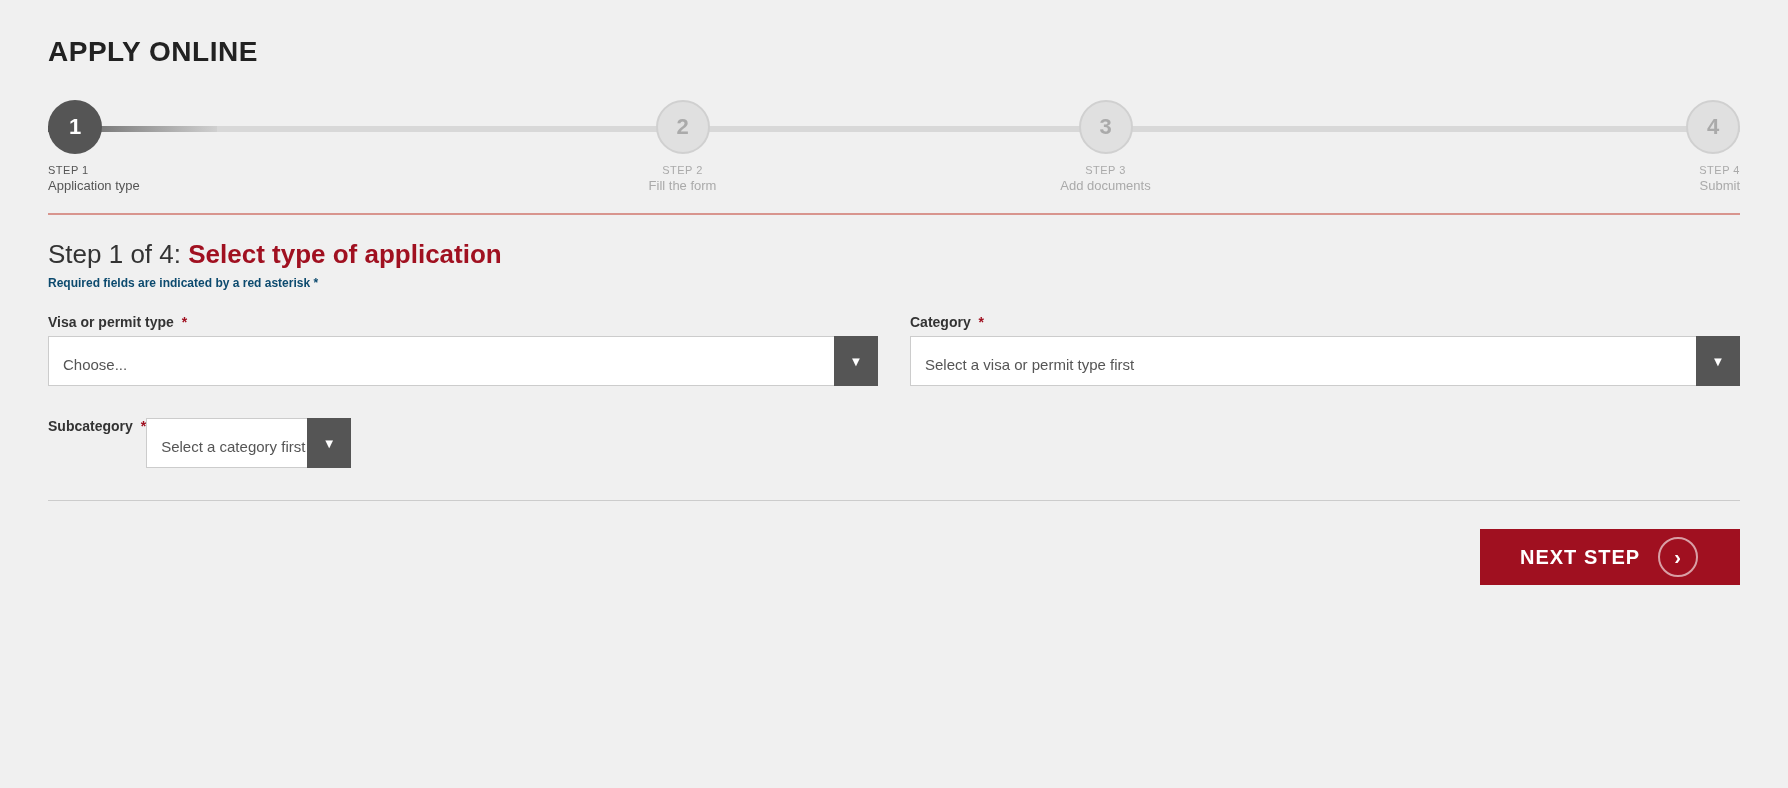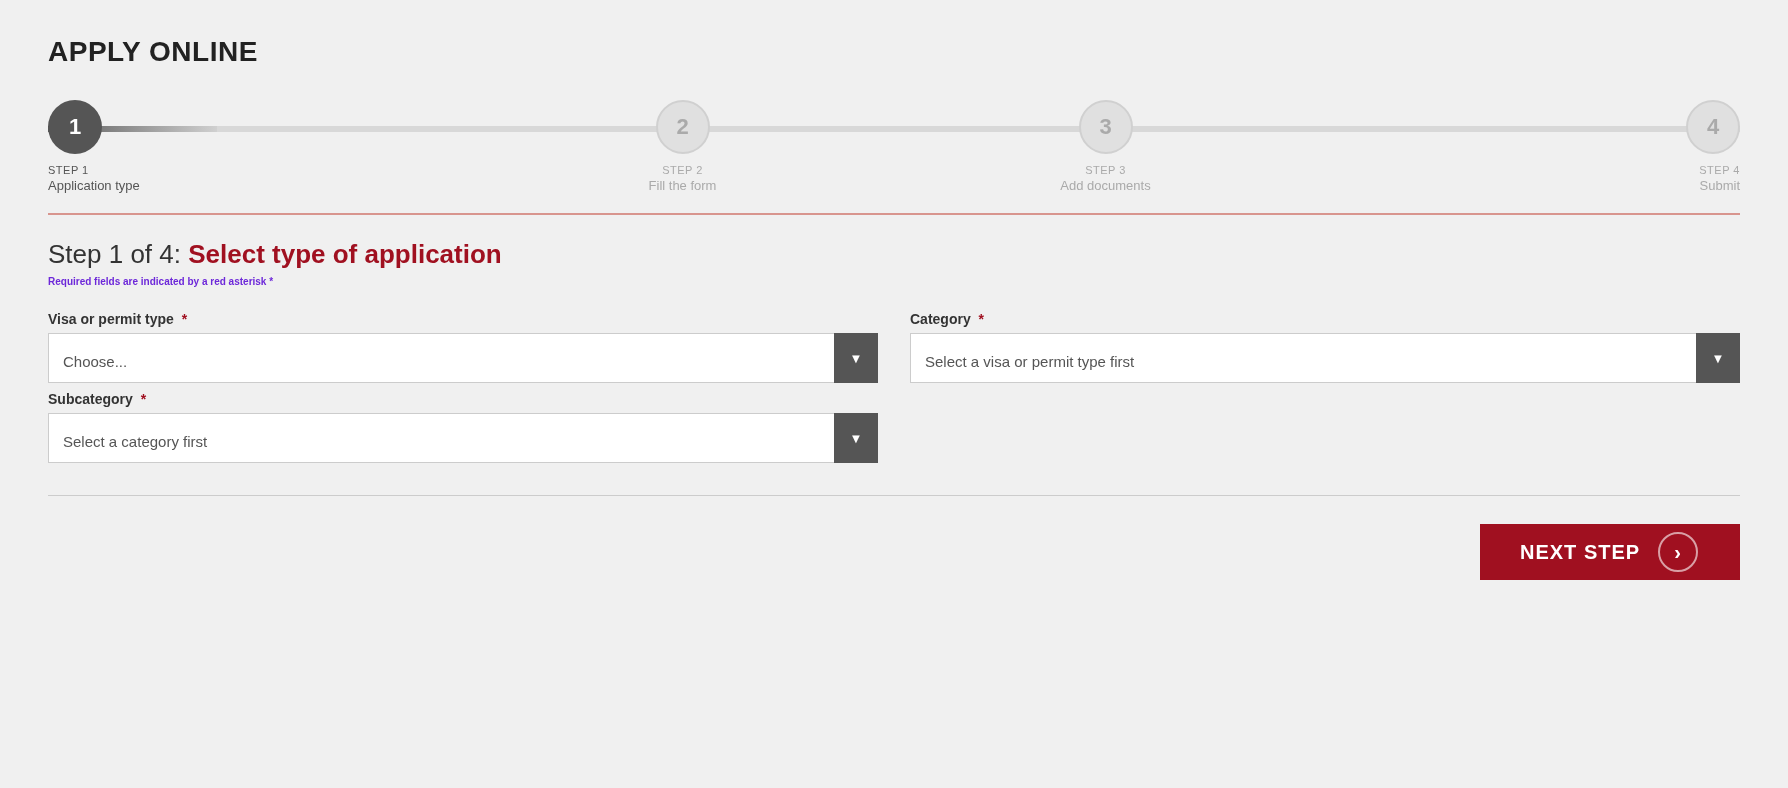--- a/index.html
+++ b/index.html
@@ -118,31 +118,31 @@
     }
     .section-title-prefix {
       color: #333;
       font-weight: normal;
     }
     .section-title-bold {
       color: #a01020;
       font-weight: bold;
     }
     .required-note {
-      color: #6d28d9;
-      font-size: 10px;
+      color: #0c4a6e;
+      font-size: 12px;
       font-weight: bold;
       margin-bottom: 24px;
     }
 
     
     .form-row {
       display: flex;
       gap: 32px;
-      margin-bottom: 8px;
+      margin-bottom: 32px;
     }
     .form-group {
       display: flex;
       flex-direction: column;
       flex: 1;
     }
     .form-group.half { flex: 1; max-width: calc(50% - 16px); }
 
     .field-label {
       font-size: 14px;
@@ -189,21 +189,21 @@
       font-size: 13px;
     }
 
     
     .form-row-single {
       display: flex;
       margin-bottom: 24px;
     }
     .form-group-single {
       display: flex;
-      flex-direction: column;
+      flex-direction: row;
       width: calc(50% - 16px);
     }
 
     
     .button-row {
       display: flex;
       justify-content: flex-end;
       margin-top: 0;
     }
     .next-step-btn {

